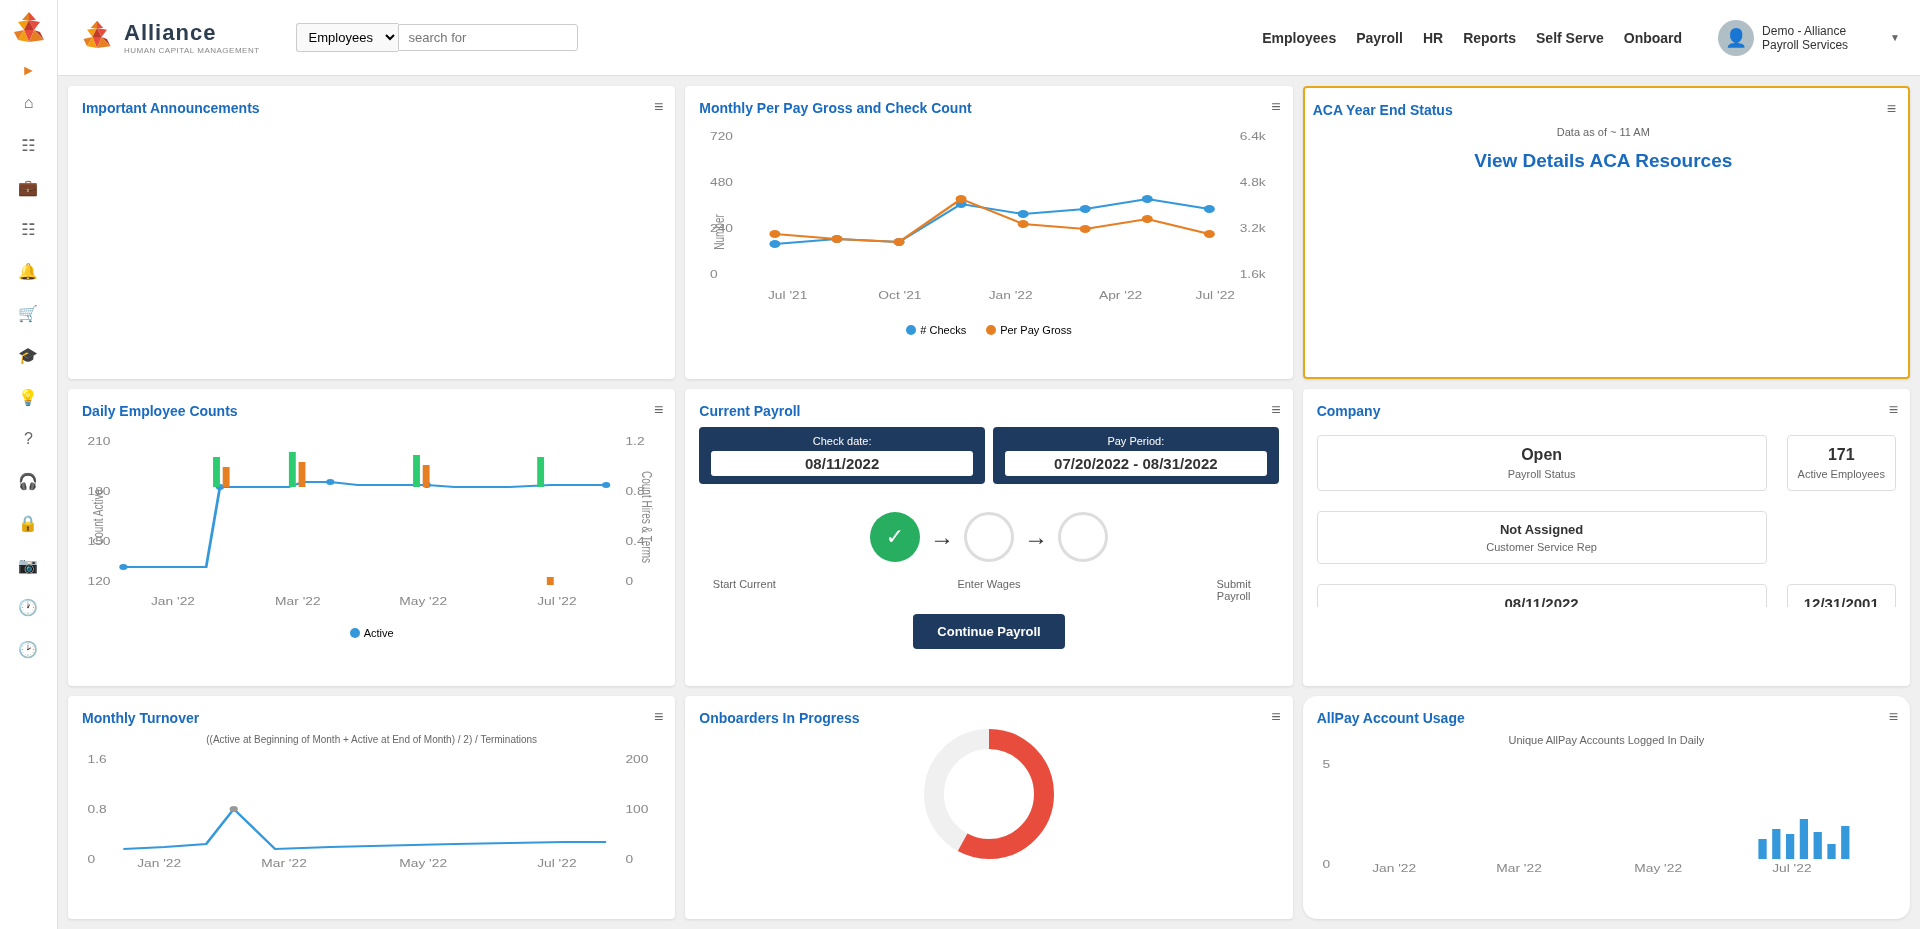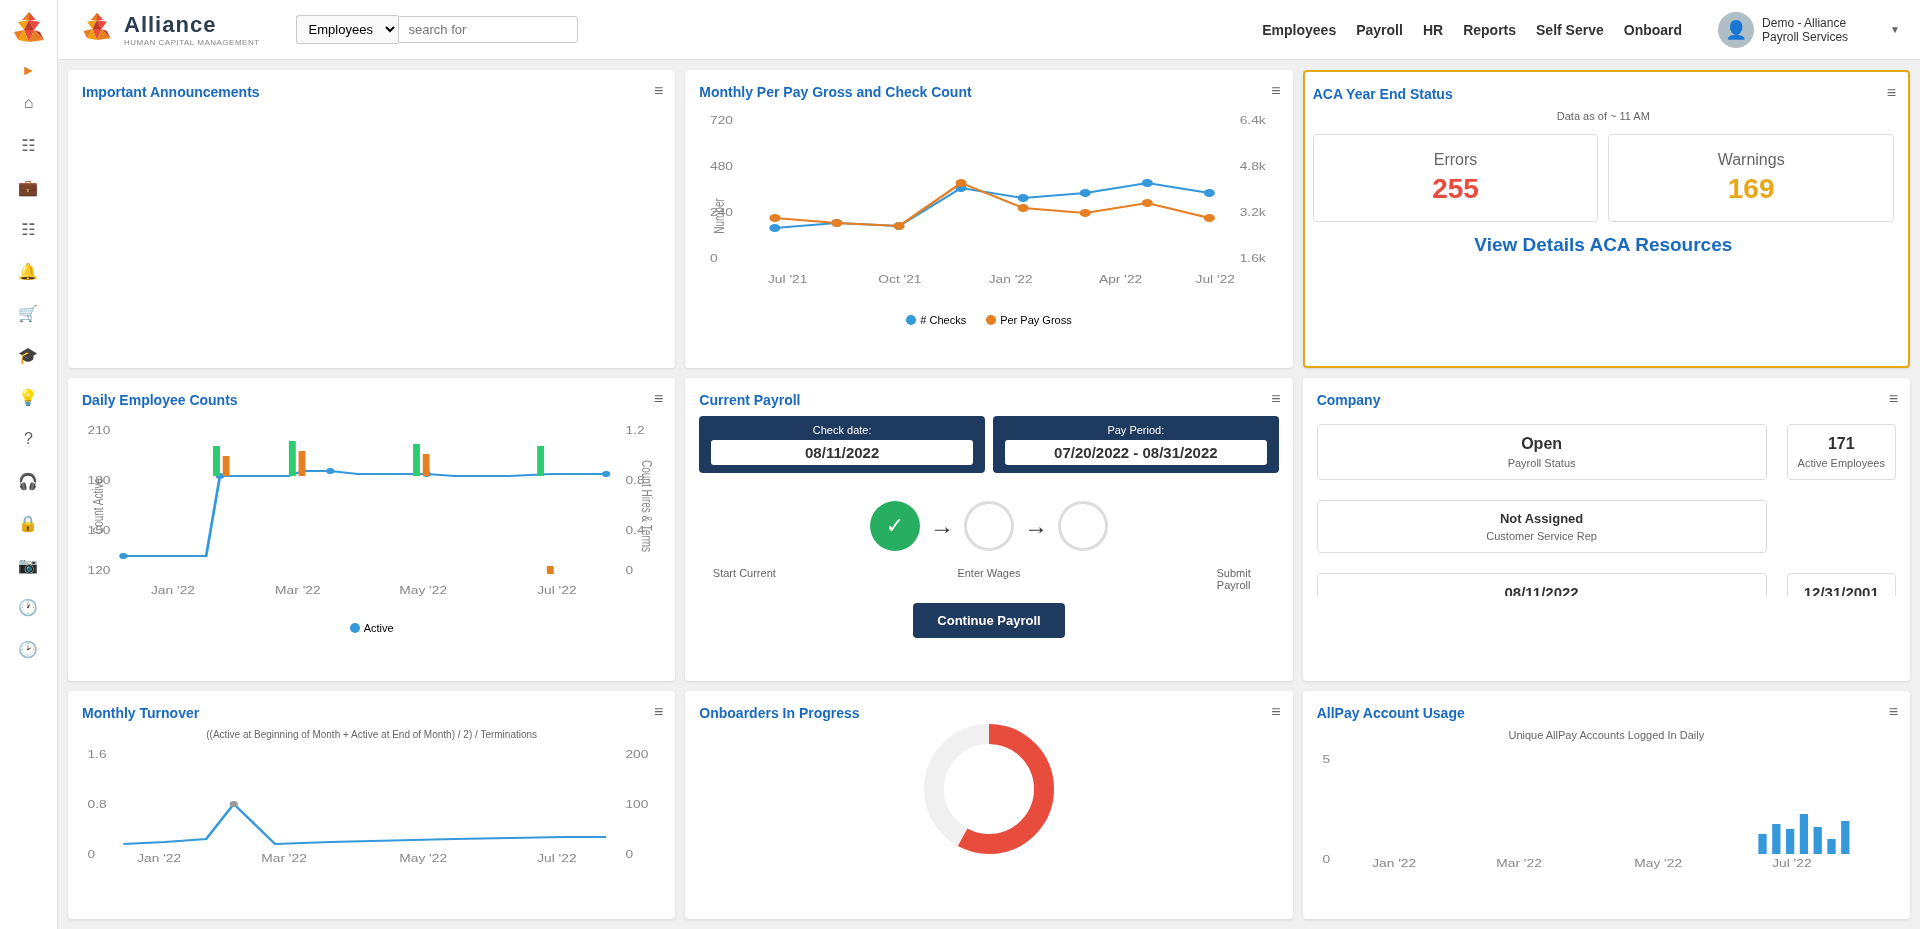--- a/index.html
+++ b/index.html
@@ -45,21 +45,21 @@
 
     
     .topbar {
       background: #fff;
       border-bottom: 1px solid #e0e0e0;
       padding: 1px 20px;
       display: flex;
       align-items: center;
       gap: 16px;
       flex-shrink: 0;
-      height: 60px;
+      height: 76px;
     }
     .topbar-logo {
       display: flex;
       align-items: center;
       gap: 8px;
     }
     .topbar-logo-text {
       display: flex;
       flex-direction: column;
     }
@@ -182,21 +182,20 @@
     }
     .chart-container {
       position: relative;
       height: 200px;
       margin-top: 8px;
     }
     .chart-legend {
       display: flex;
       gap: 20px;
       justify-content: center;
-      margin-top: 6px;
       font-size: 11px;
     }
     .legend-item {
       display: flex;
       align-items: center;
       gap: 4px;
     }
     .legend-dot {
       width: 10px;
       height: 10px;
@@ -390,20 +389,21 @@
     }
 
     
     .onboarders-card {
       min-height: 200px;
     }
 
     
     .allpay-card {
       min-height: 200px;
+      border-radius: 14px;
     }
     .allpay-subtitle {
       font-size: 11px;
       color: #666;
       text-align: center;
       margin-bottom: 8px;
     }
 
     
     .axis-label {
@@ -569,30 +569,20 @@
           <div class="legend-dot" style="background:#e67e22;"></div>
           <span>Per Pay Gross</span>
         </div>
       </div>
     </div>
 
     <div class="card aca-card card-highlighted">
       <div class="card-title">ACA Year End Status</div>
       <div class="card-menu">≡</div>
       <div class="aca-subtitle">Data as of ~ 11 AM</div>
-      <div class="aca-stats">
-        <div class="aca-stat-box">
-          <div class="aca-stat-label">Errors</div>
-          <div class="aca-stat-value-red">255</div>
-        </div>
-        <div class="aca-stat-box">
-          <div class="aca-stat-label">Warnings</div>
-          <div class="aca-stat-value-orange">169</div>
-        </div>
-      </div>
       <div class="aca-link">
         <span>View Details</span> <span>ACA Resources</span>
       </div>
     </div>
 
     <div class="card emp-chart-card">
       <div class="card-title">Daily Employee Counts</div>
       <div class="card-menu">≡</div>
       <div class="chart-container">
         <svg width="100%" height="190" viewBox="0 0 420 190" preserveAspectRatio="none">

